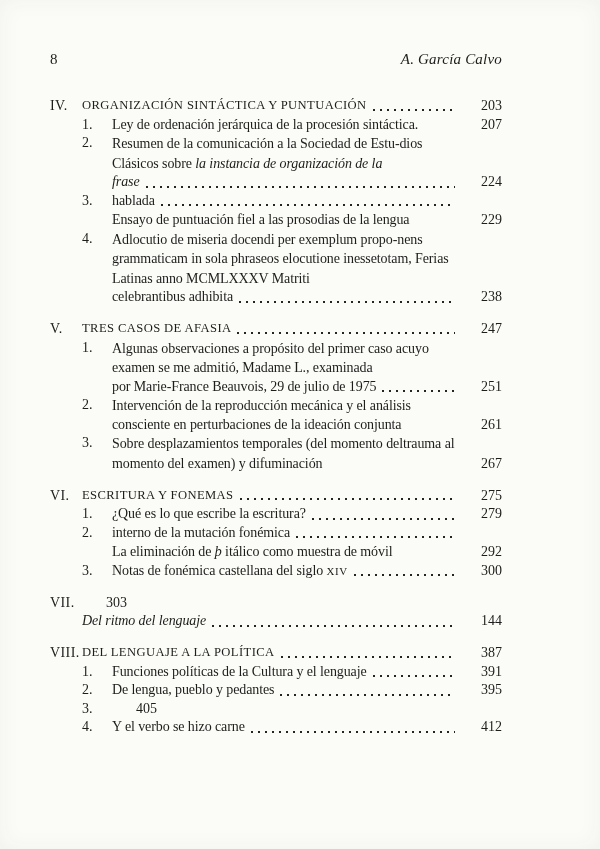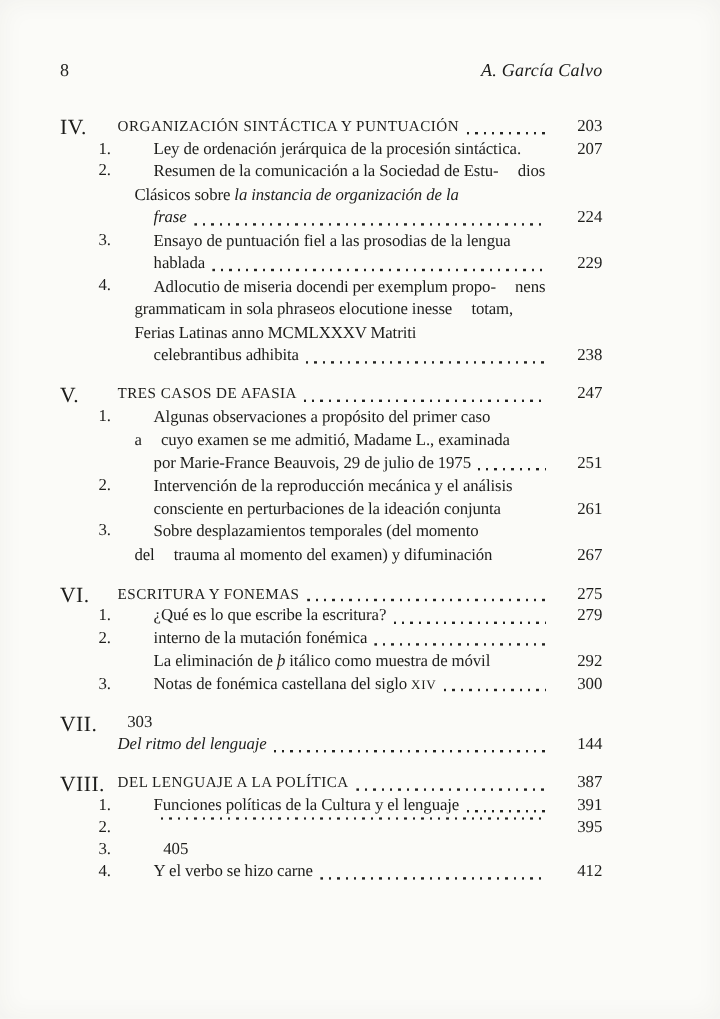--- a/index.html
+++ b/index.html
@@ -17,26 +17,26 @@
     position:absolute; left:50px; top:50px; width:452px;
   }
   .hdr {
     display:flex; justify-content:space-between; align-items:baseline;
     font-size:15px; line-height:18px; margin-bottom:28px;
   }
   .hdr .author { font-style:italic; letter-spacing:0.2px; }
 
   .row { display:flex; }
   .row.gap { margin-top:12.5px; }
-  .c-rom  { width:32px; flex:none; font-size:18px; line-height:18.5px; letter-spacing:0.4px; padding-top:1px; }
+  .c-rom  { width:32px; flex:none; font-size:14px; line-height:18.5px; letter-spacing:0.4px; padding-top:1px; }
   .c-num  { width:30px; flex:none; font-size:14px;  line-height:18.5px; }
   .content{ flex:1; min-width:0; }
   .pg     { width:45px; flex:none; align-self:flex-end; text-align:right; font-size:14px; line-height:18.5px; }
 
-  .line { font-size:14px; line-height:18.5px; letter-spacing:-0.1px; overflow:hidden;margin-left:16px; }
+  .line { font-size:14px; line-height:18.5px; letter-spacing:-0.1px; overflow:hidden; }
   .line.just { text-align:justify; text-align-last:justify; }
   .line.last { display:flex; align-items:flex-end; }
   .line.last .txt { white-space:nowrap; }
 
   .caps { font-size:12.6px; letter-spacing:0.4px; }
   .it { font-style:italic; }
   .sc { font-size:0.78em; letter-spacing:0.6px; }
 
   .leader {
     flex:1; height:2px; min-width:10px;
@@ -81,24 +81,24 @@
           <span class="c-num">2.</span>
           <span class="content"><span class="line just"><span>Resumen de la comunicación a la Sociedad de Estu-</span></span><span class="line just"><span>dios Clásicos sobre </span><span class="it">la instancia de organización de la</span></span><span class="line last">
               <span class="txt"><span class="it">frase</span></span>
               <span class="leader"></span>
             </span></span>
           <span class="pg">224</span>
         </div>
         <div class="row">
           <span class="c-rom"></span>
           <span class="c-num">3.</span>
-          <span class="content"><span class="line just"><span>Ensayo de puntuación fiel a las prosodias de la lengua</span></span><span class="line last">
+          <span class="content"><span class="line last">
               <span class="txt"><span>hablada</span></span>
               <span class="leader"></span>
-            </span></span>
+            </span><span class="line just"><span>Ensayo de puntuación fiel a las prosodias de la lengua</span></span></span>
           <span class="pg">229</span>
         </div>
         <div class="row">
           <span class="c-rom"></span>
           <span class="c-num">4.</span>
           <span class="content"><span class="line just"><span>Adlocutio de miseria docendi per exemplum propo-</span></span><span class="line just"><span>nens grammaticam in sola phraseos elocutione inesse</span></span><span class="line just"><span>totam, Ferias Latinas anno MCMLXXXV Matriti</span></span><span class="line last">
               <span class="txt"><span>celebrantibus adhibita</span></span>
               <span class="leader"></span>
             </span></span>
           <span class="pg">238</span>
@@ -211,20 +211,21 @@
               <span class="leader"></span>
             </span>
           </span>
           <span class="pg">391</span>
         </div>
         <div class="row">
           <span class="c-rom"></span>
           <span class="c-num">2.</span>
           <span class="content">
             <span class="line last">
+              <span class="txt"><span>De lengua, pueblo y pedantes</span></span>
               <span class="leader"></span>
             </span>
           </span>
           <span class="pg">395</span>
         </div>
         <div class="row">
           <span class="c-rom"></span>
           <span class="c-num">3.</span>
           <span class="pg">405</span>
         </div>

